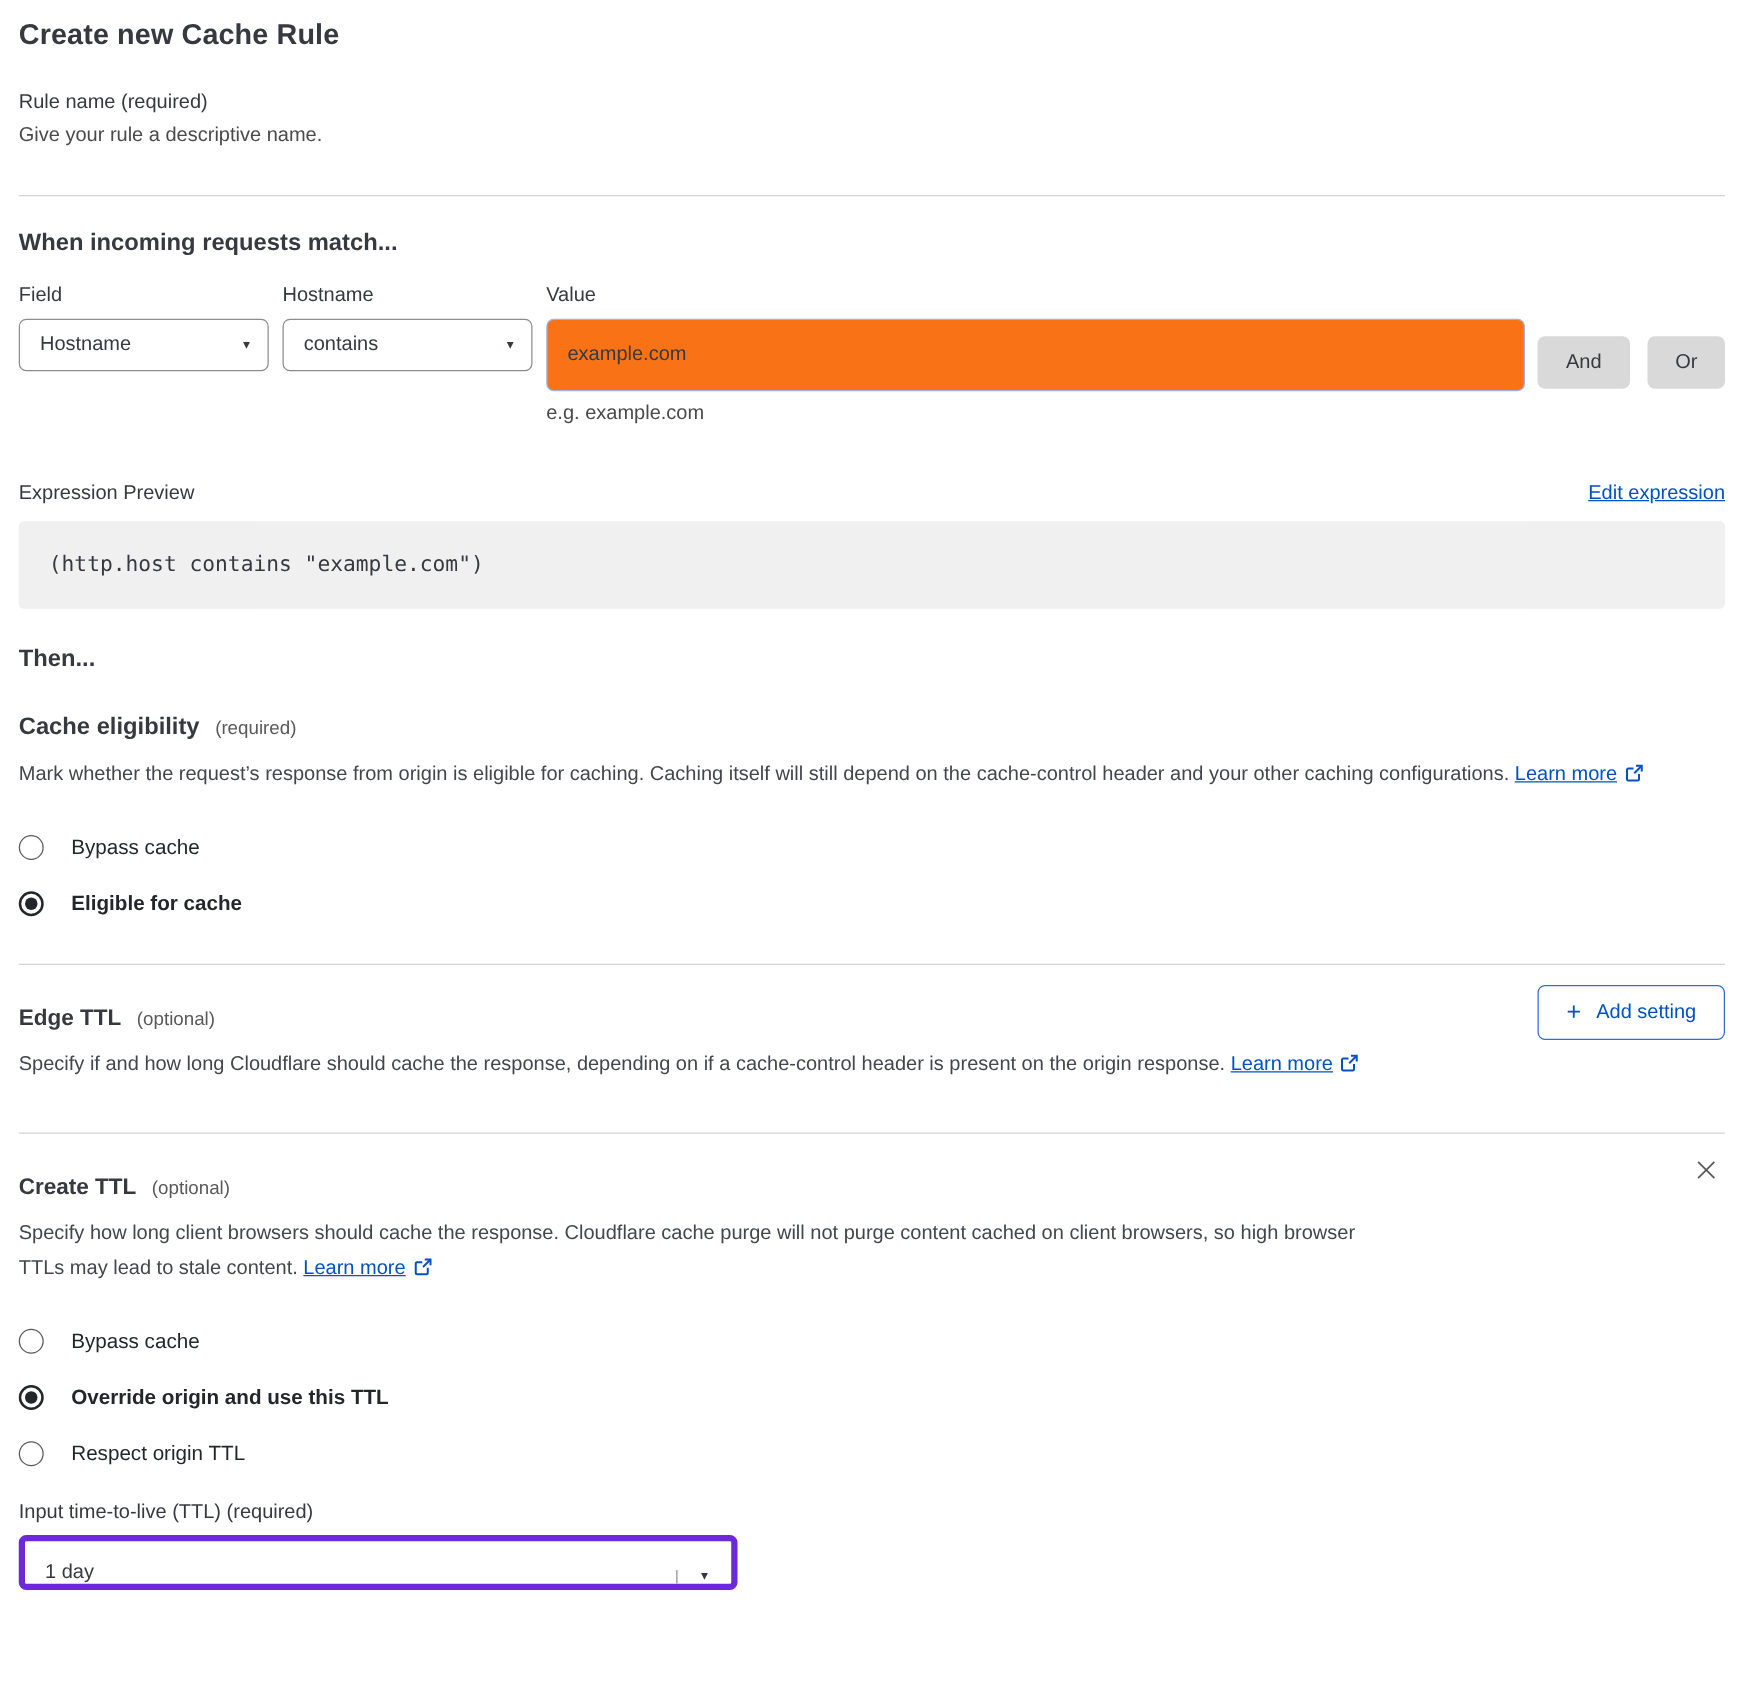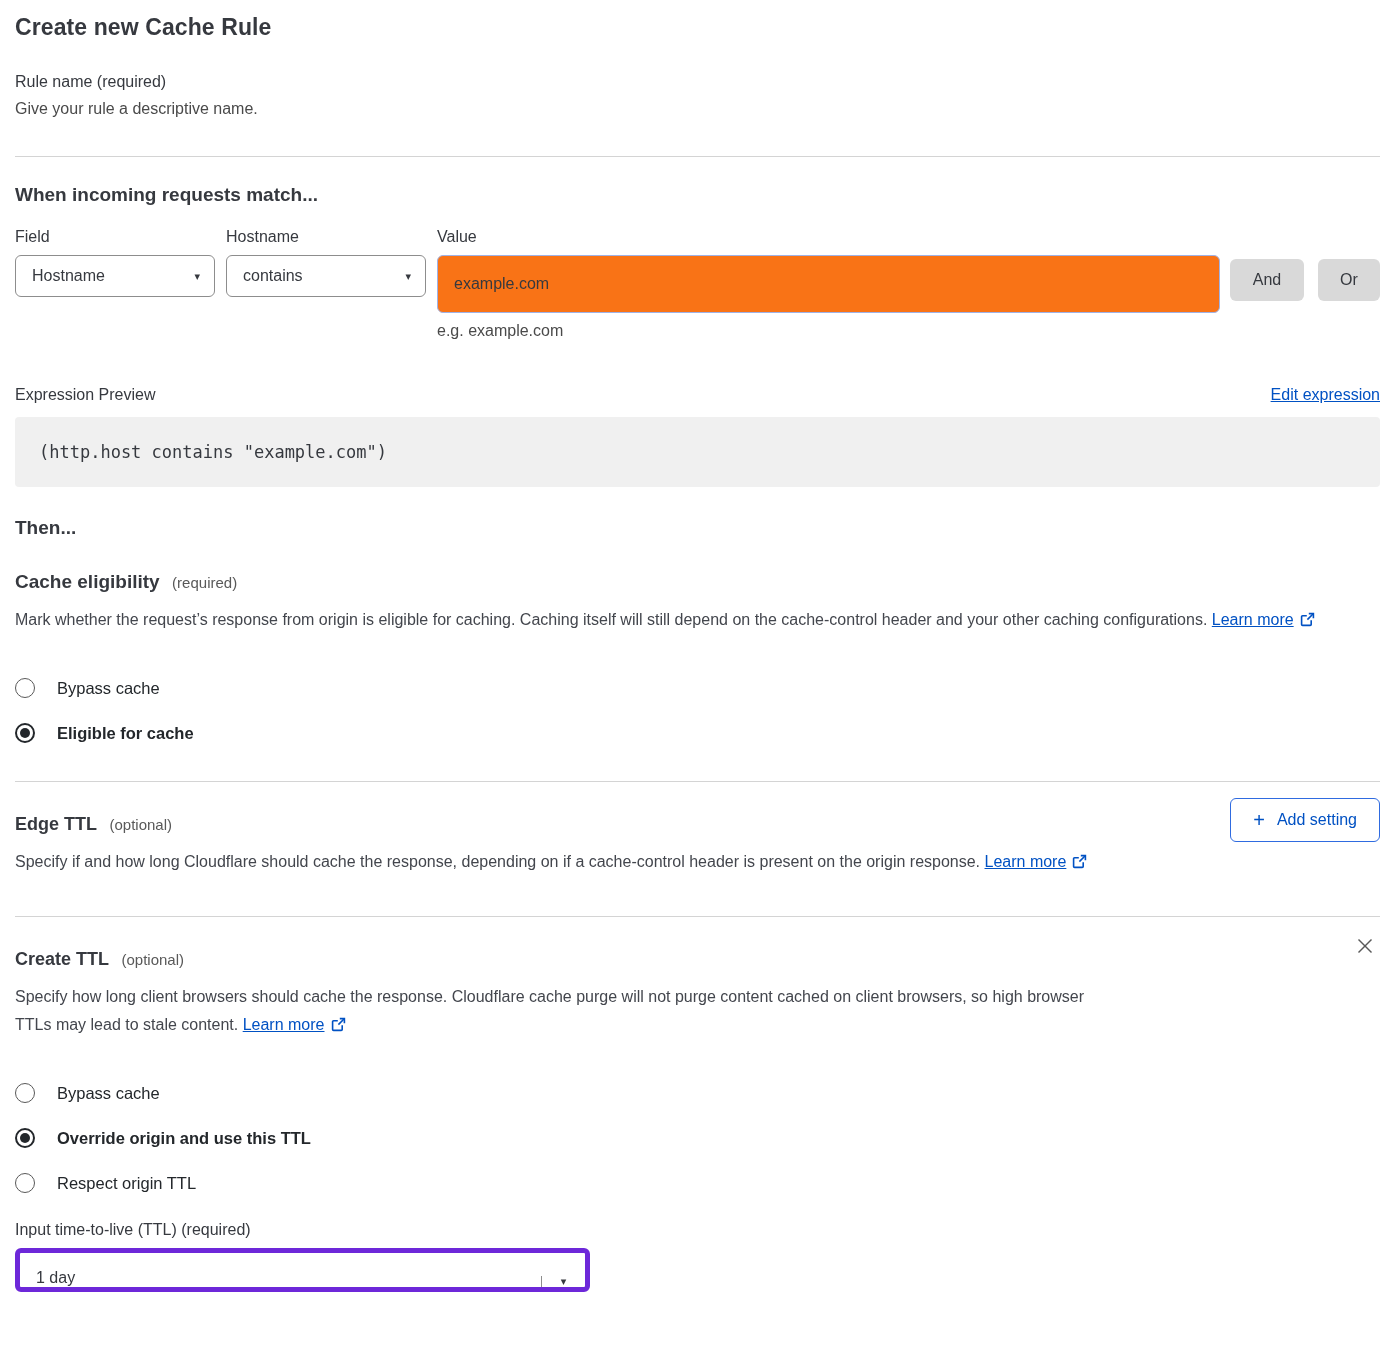--- a/index.html
+++ b/index.html
@@ -38,21 +38,21 @@
   .col-operator { width: 200px; margin-right: 11px; }
   .col-value { flex: 1 1 auto; margin-right: 10px; }
   .value-input {
     width: 100%; height: 58px; border: 1px solid #9fb2e6; border-radius: 6px;
     background: #f97316; padding: 0 16px; font-size: 16px;
     font-family: "Liberation Sans", sans-serif; color: #36393f; outline: none;
   }
   .andor-btn {
     height: 42px; border: none; border-radius: 6px; background: #d9d9d9;
     color: #36393f; font-size: 16px; font-family: "Liberation Sans", sans-serif;
-    cursor: pointer; margin-top: 31px;
+    cursor: pointer; margin-top: 41px;
   }
   .and-btn { width: 74px; margin-right: 14px; }
   .or-btn { width: 62px; }
 
   .expr-row { display: flex; justify-content: space-between; align-items: flex-start; margin-top: 46px; }
   .link { color: #0051c3; text-decoration: underline; cursor: pointer; }
   .code-block {
     margin-top: 13px; background: #f0f0f0; border-radius: 4px;
     padding: 25px 24px; font-family: "DejaVu Sans Mono", "Liberation Mono", monospace;
     font-size: 17px; color: #36393f;
@@ -66,21 +66,21 @@
   .setting-heading .req { font-size: 15px; color: #595959; margin-left: 8px; }
   .desc { margin-top: 13px; font-size: 16px; color: #43464d; line-height: 28px; }
   .desc.narrow { max-width: 1095px; }
   .desc.wide { max-width: 1348px; }
 
   .ext-link { color: #0051c3; text-decoration: underline; cursor: pointer; white-space: nowrap; }
   .ext-icon { display: inline-block; vertical-align: -2px; margin-left: 6px; }
 
   .radio-row { display: flex; align-items: center; margin-top: 25px; cursor: pointer; }
   .radio-row:first-of-type { margin-top: 0; }
-  .radio-group { margin-top: 42px; }
+  .radio-group { margin-top: 32px; }
   .radio-circle {
     width: 20px; height: 20px; border: 1.5px solid #595959; border-radius: 50%;
     background: #fff; flex: 0 0 auto; position: relative; margin-right: 22px;
   }
   .radio-circle.checked { border-color: #23272b; border-width: 2px; }
   .radio-circle.checked::after {
     content: ""; position: absolute; left: 50%; top: 50%; transform: translate(-50%,-50%);
     width: 10px; height: 10px; border-radius: 50%; background: #23272b;
   }
   .radio-label { font-size: 16.5px; color: #23272b; }

